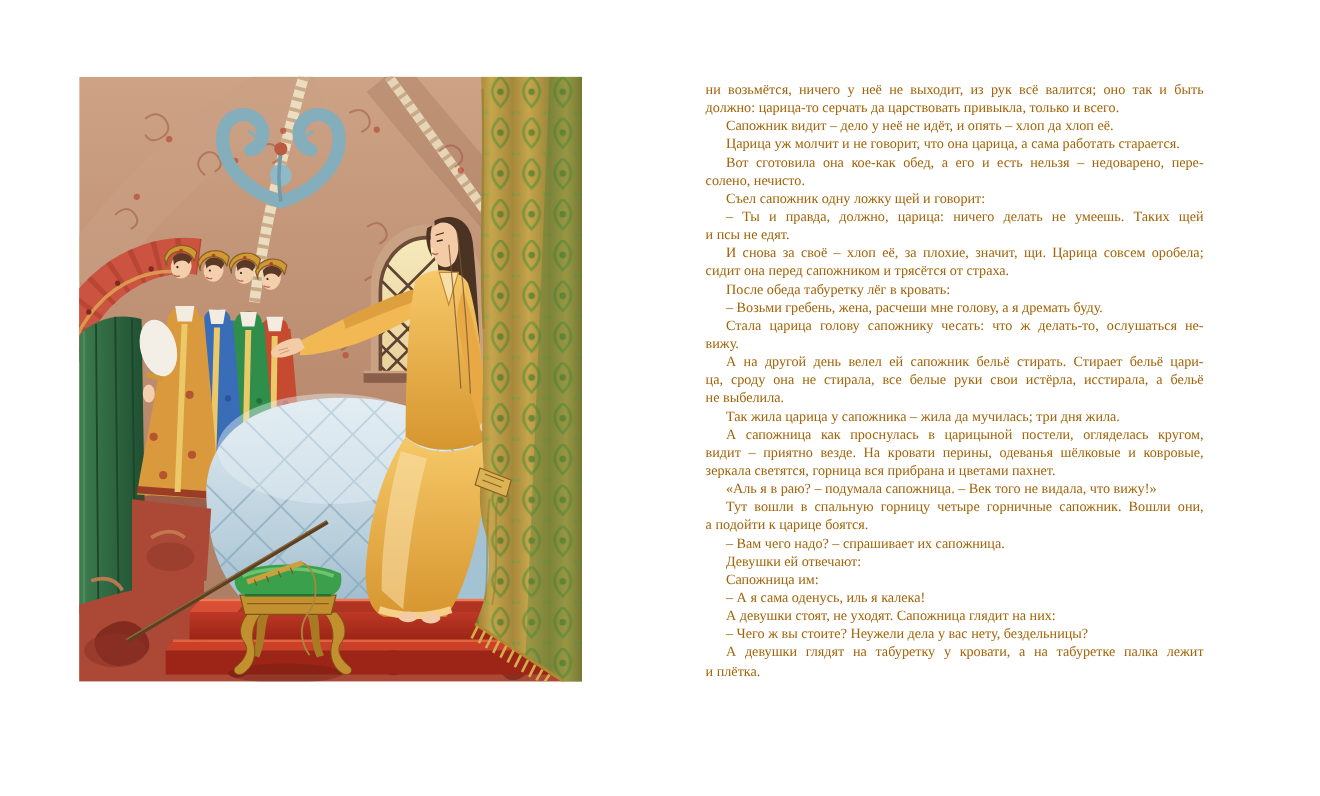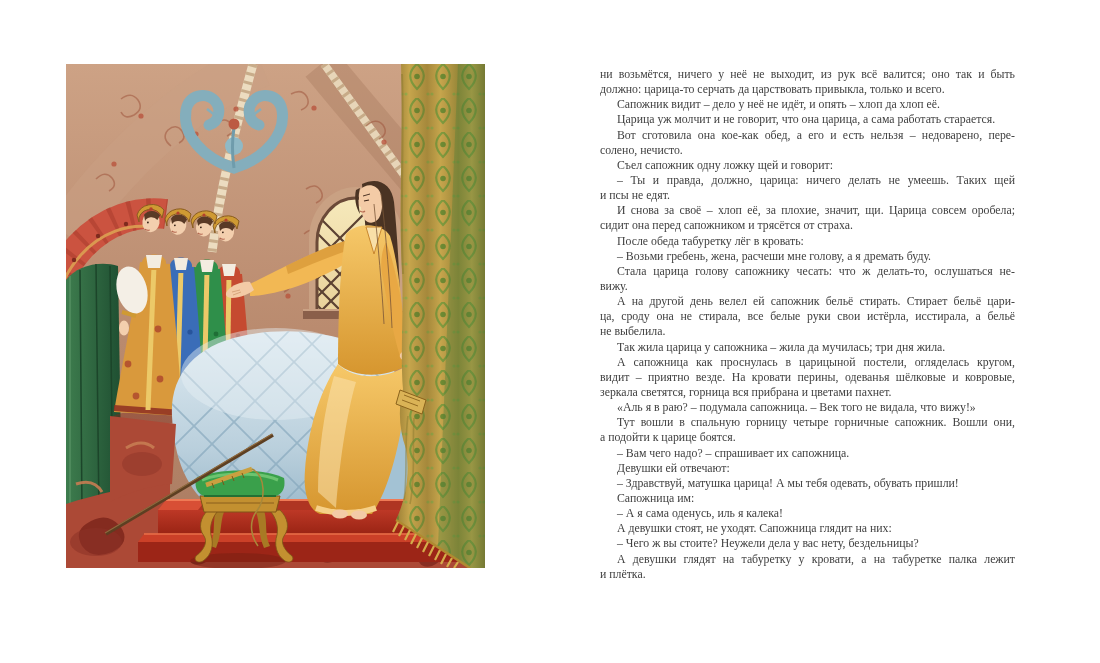--- a/index.html
+++ b/index.html
@@ -1,20 +1,20 @@
 <!DOCTYPE html>
 <html><head>
 <meta charset="utf-8">
 <style>
   html,body{margin:0;padding:0;}
   body{background:#ffffff;font-family:"Liberation Serif","DejaVu Serif",serif;}
   .page{position:relative;width:1100px;height:663px;background:#ffffff;overflow:hidden;}
   .illustration{position:absolute;left:66px;top:64px;width:419px;height:504px;}
   .illustration svg{display:block;width:419px;height:504px;}
-  .textcol{position:absolute;left:600px;top:67px;width:415px;color:#404040;}
+  .textcol{position:absolute;left:588px;top:67px;width:415px;color:#a16207;}
   .line{width:415px;height:15.15px;line-height:15.15px;font-size:11.8px;
         white-space:nowrap;overflow:visible;text-align:left;}
   .line.fill{white-space:normal;text-align:justify;text-align-last:justify;overflow:hidden;}
   .line.indent{text-indent:17px;}
   .pageno{position:absolute;left:600px;top:590px;width:415px;text-align:center;
           font-size:14.5px;letter-spacing:1px;color:#a5604a;}
 </style>
 </head>
 <body>
 
@@ -359,21 +359,20 @@
       <div class="line">не выбелила.</div>
       <div class="line indent">Так жила царица у сапожника – жила да мучилась; три дня жила.</div>
       <div class="line indent fill">А сапожница как проснулась в царицыной постели, огляделась кругом,</div>
       <div class="line fill">видит – приятно везде. На кровати перины, одеванья шёлковые и ковровые,</div>
       <div class="line">зеркала светятся, горница вся прибрана и цветами пахнет.</div>
       <div class="line indent">«Аль я в раю? – подумала сапожница. – Век того не видала, что вижу!»</div>
       <div class="line indent fill">Тут вошли в спальную горницу четыре горничные сапожник. Вошли они,</div>
       <div class="line">а подойти к царице боятся.</div>
       <div class="line indent">– Вам чего надо? – спрашивает их сапожница.</div>
       <div class="line indent">Девушки ей отвечают:</div>
-      <div class="line indent">– Здравствуй, матушка царица! А мы тебя одевать, обувать пришли!</div>
       <div class="line indent">Сапожница им:</div>
       <div class="line indent">– А я сама оденусь, иль я калека!</div>
       <div class="line indent">А девушки стоят, не уходят. Сапожница глядит на них:</div>
       <div class="line indent">– Чего ж вы стоите? Неужели дела у вас нету, бездельницы?</div>
       <div class="line indent fill">А девушки глядят на табуретку у кровати, а на табуретке палка лежит</div>
       <div class="line">и плётка.</div>
     </div>
 
 
 </div>

